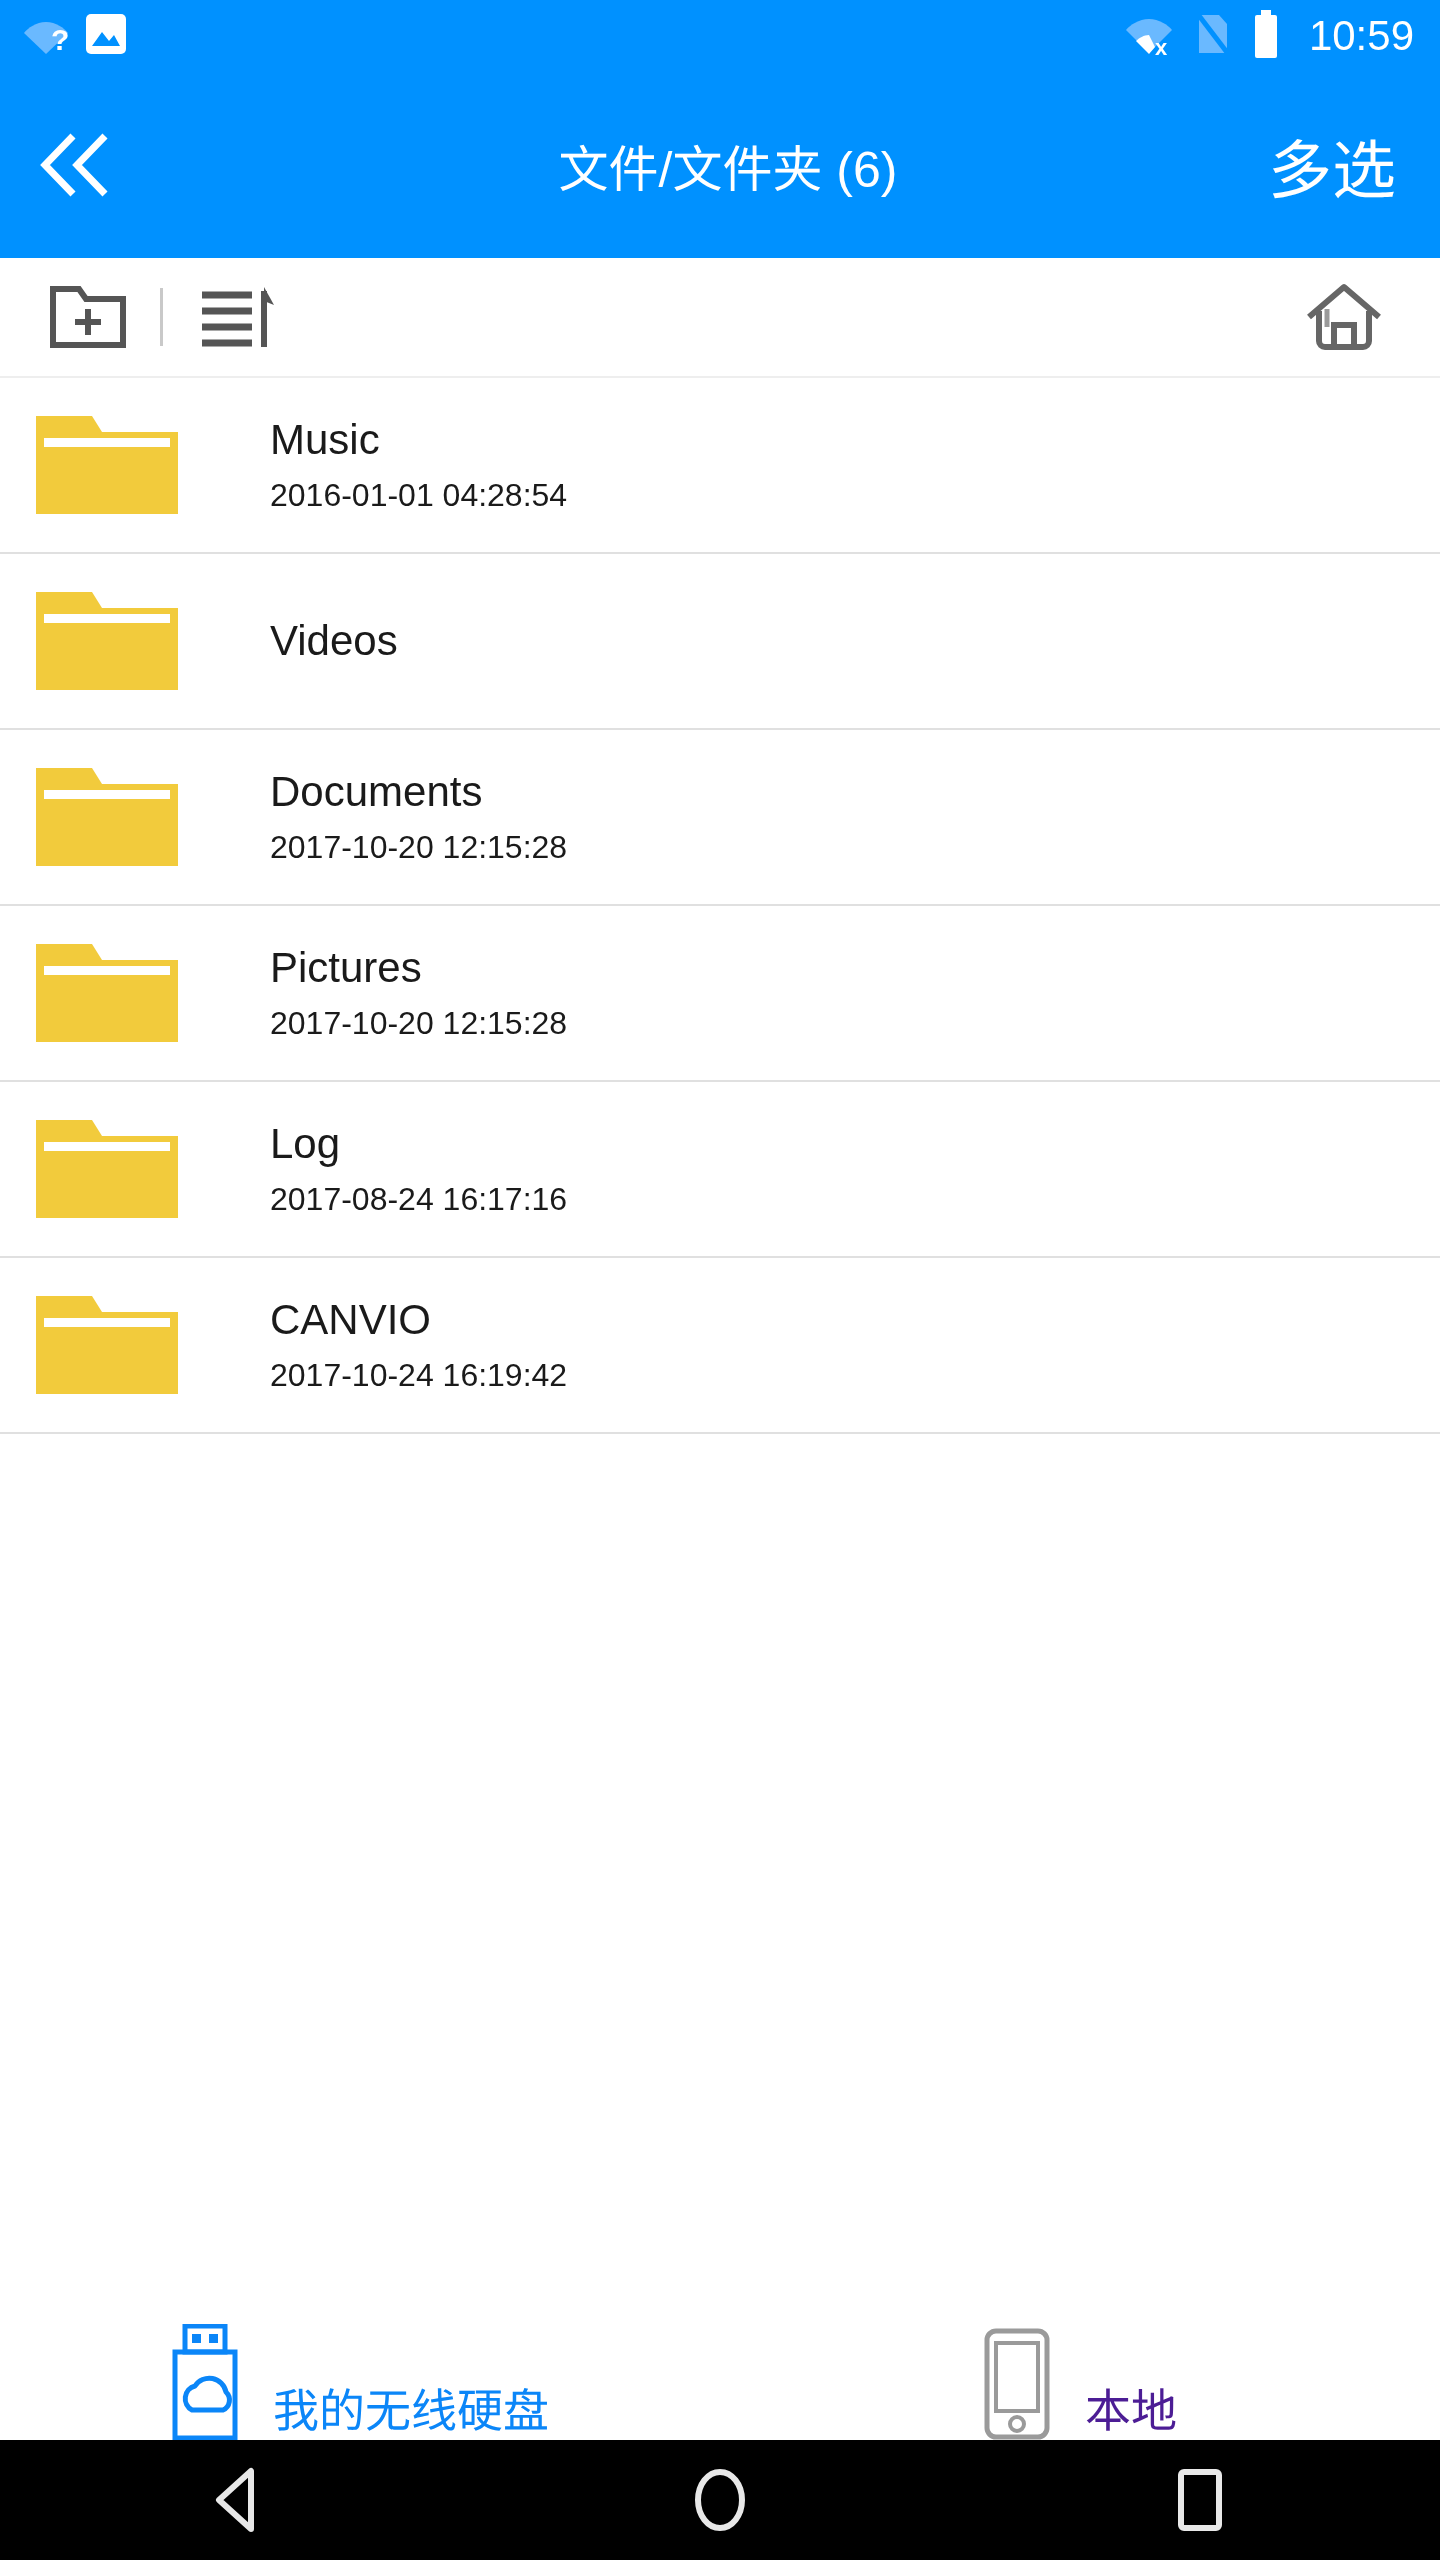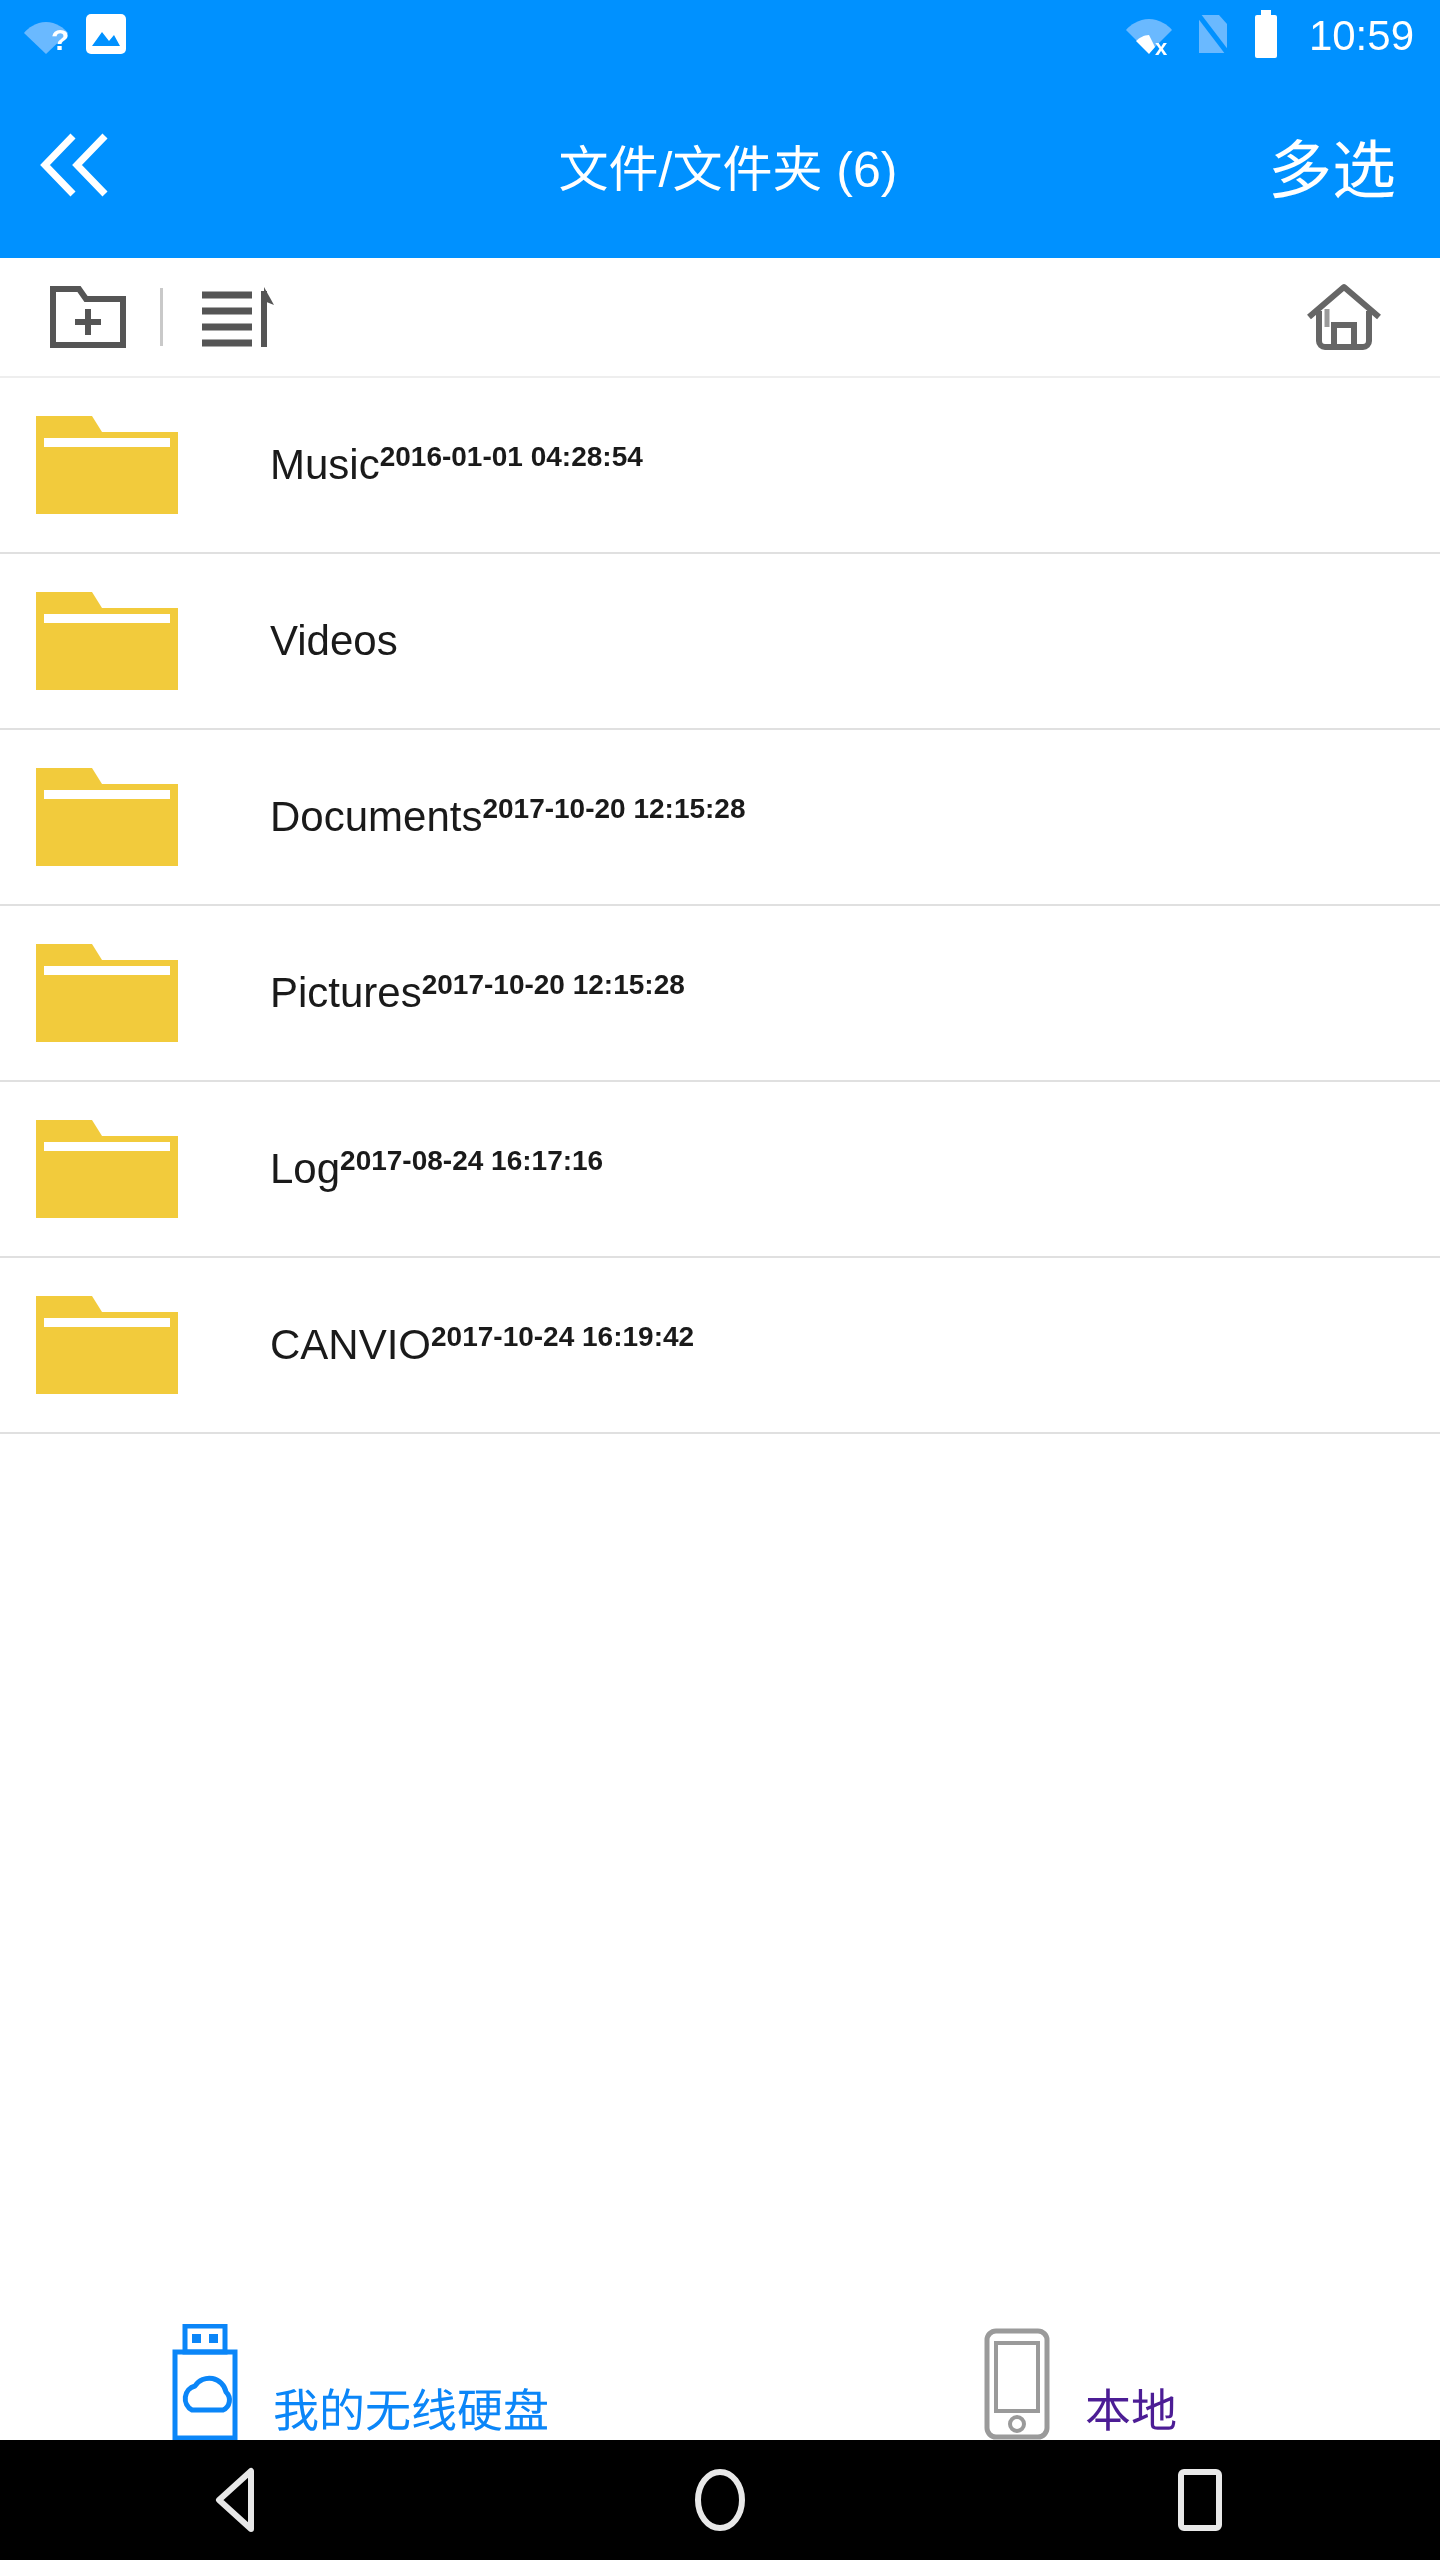--- a/index.html
+++ b/index.html
@@ -140,35 +140,35 @@
   .folder-icon {
     width: 142px;
     height: 110px;
     position: relative;
     flex: 0 0 auto;
   }
   .folder-icon svg { display: block; }
   .file-meta {
     margin-left: 92px;
     display: flex;
-    flex-direction: row;
-    justify-content: center;
-    gap: 0;
+    flex-direction: column;
+    justify-content: center;
+    gap: 12px;
   }
   .file-name {
     font-size: 42px;
     color: #1a1a1a;
     line-height: 1.15;
     font-weight: 400;
   }
   .file-date {
-    font-size: 28px;
+    font-size: 32px;
     color: #1a1a1a;
     line-height: 1.15;
-    font-weight: 700;
+    font-weight: 400;
   }
 
   
   .tab-bar {
     height: 182px;
     background: #ffffff;
     display: flex;
     align-items: center;
     flex: 0 0 auto;
   }

